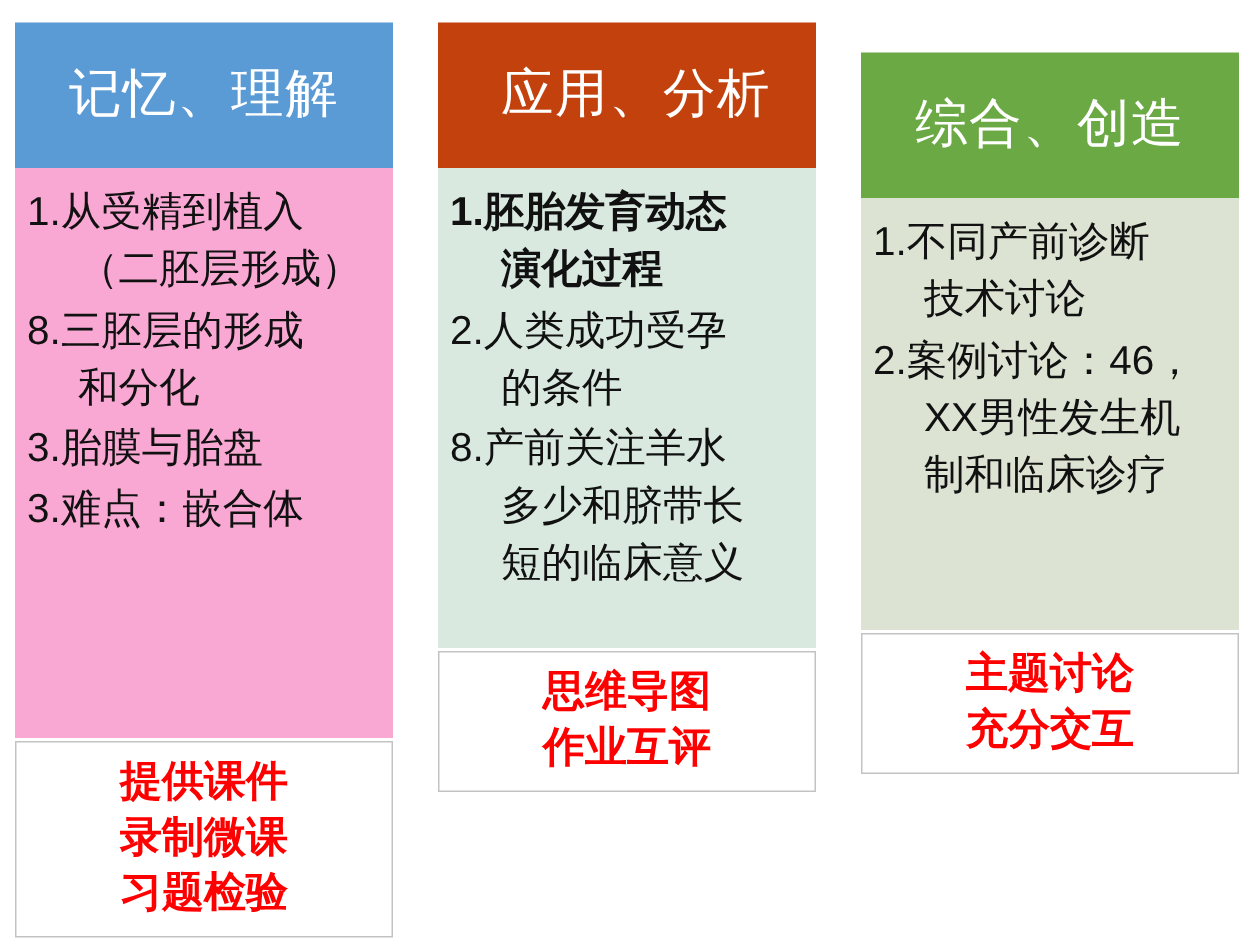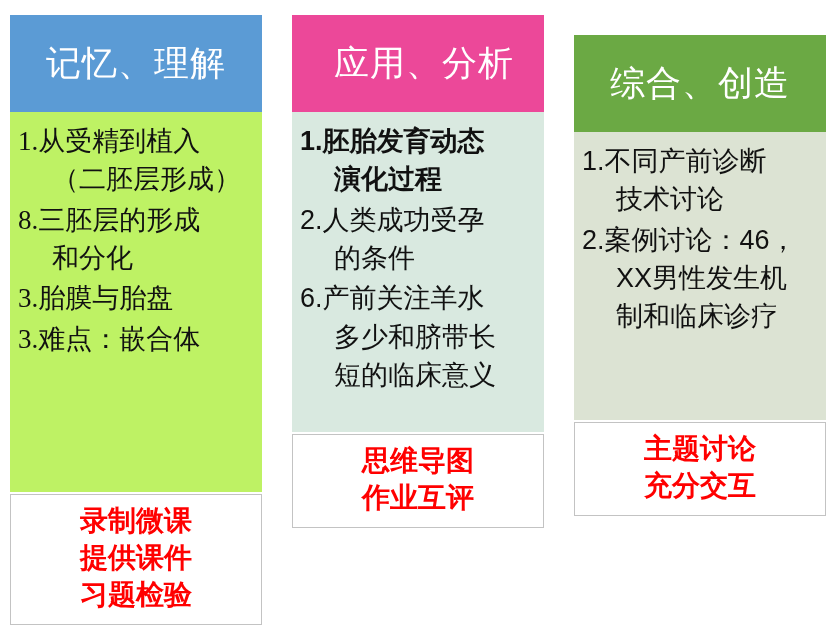--- a/index.html
+++ b/index.html
@@ -87,45 +87,45 @@
 </style>
 </head>
 <body>
 
 <div class="board">
 
   <div class="column" id="col-0">
     <div class="col-header" style="background: rgb(91, 155, 213);">
       <span>记忆、理解</span>
     </div>
-    <div class="col-body" style="background: #bef264; font-family: Liberation Serif, serif;">
+    <div class="col-body" style="background: #f9a8d4;">
       <p class="item">1.从受精到植入
 （二胚层形成）</p>
       <p class="item">8.三胚层的形成
 和分化</p>
       <p class="item">3.胎膜与胎盘</p>
       <p class="item">3.难点：嵌合体</p>
     </div>
     <div class="col-footer">
+      <div class="footer-line" style="color: rgb(255, 0, 0);">提供课件</div>
       <div class="footer-line" style="color: rgb(255, 0, 0);">录制微课</div>
-      <div class="footer-line" style="color: rgb(255, 0, 0);">提供课件</div>
       <div class="footer-line" style="color: rgb(255, 0, 0);">习题检验</div>
     </div>
   </div>
 
   <div class="column" id="col-1">
-    <div class="col-header" style="background: #ec4899; padding-left: 12px;">
+    <div class="col-header" style="background: #c2410c; padding-left: 12px;">
       <span>应用、分析</span>
     </div>
     <div class="col-body" style="background: rgb(217, 233, 224);">
       <p class="item bold">1.胚胎发育动态
 演化过程</p>
       <p class="item">2.人类成功受孕
 的条件</p>
-      <p class="item">6.产前关注羊水
+      <p class="item">8.产前关注羊水
 多少和脐带长
 短的临床意义</p>
     </div>
     <div class="col-footer">
       <div class="footer-line" style="color: rgb(255, 0, 0);">思维导图</div>
       <div class="footer-line" style="color: rgb(255, 0, 0);">作业互评</div>
     </div>
   </div>
 
   <div class="column" id="col-2">

